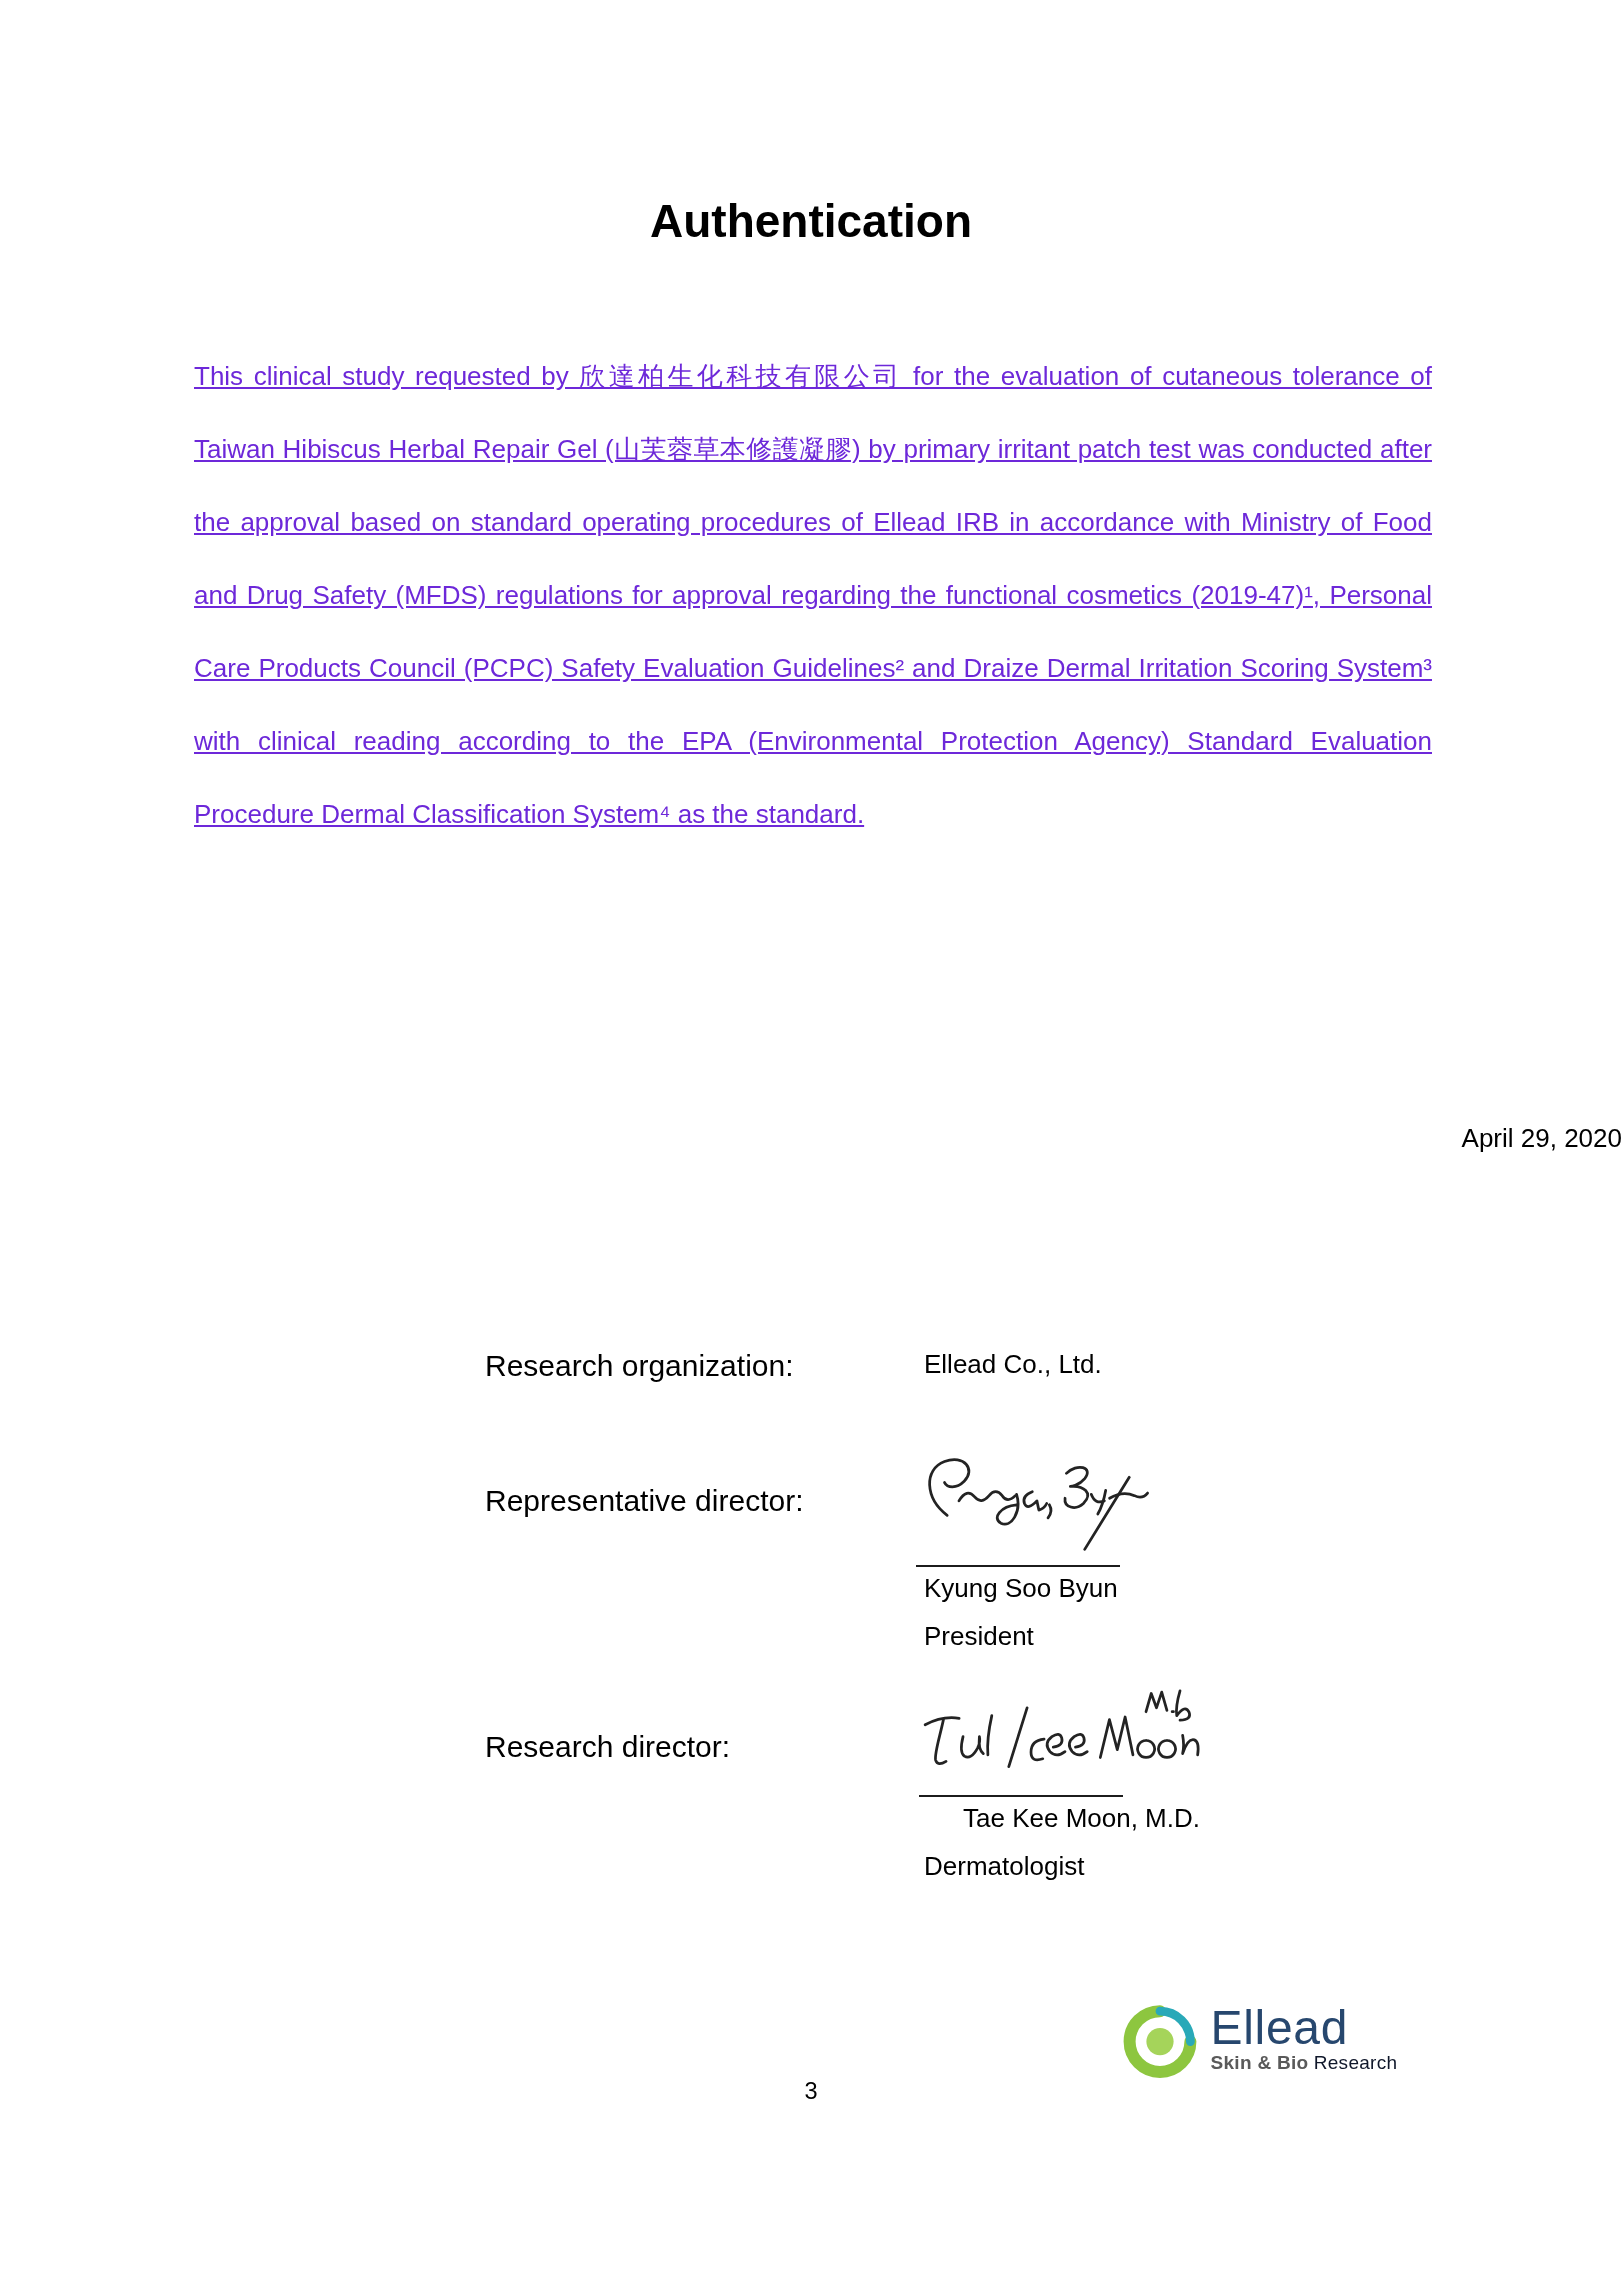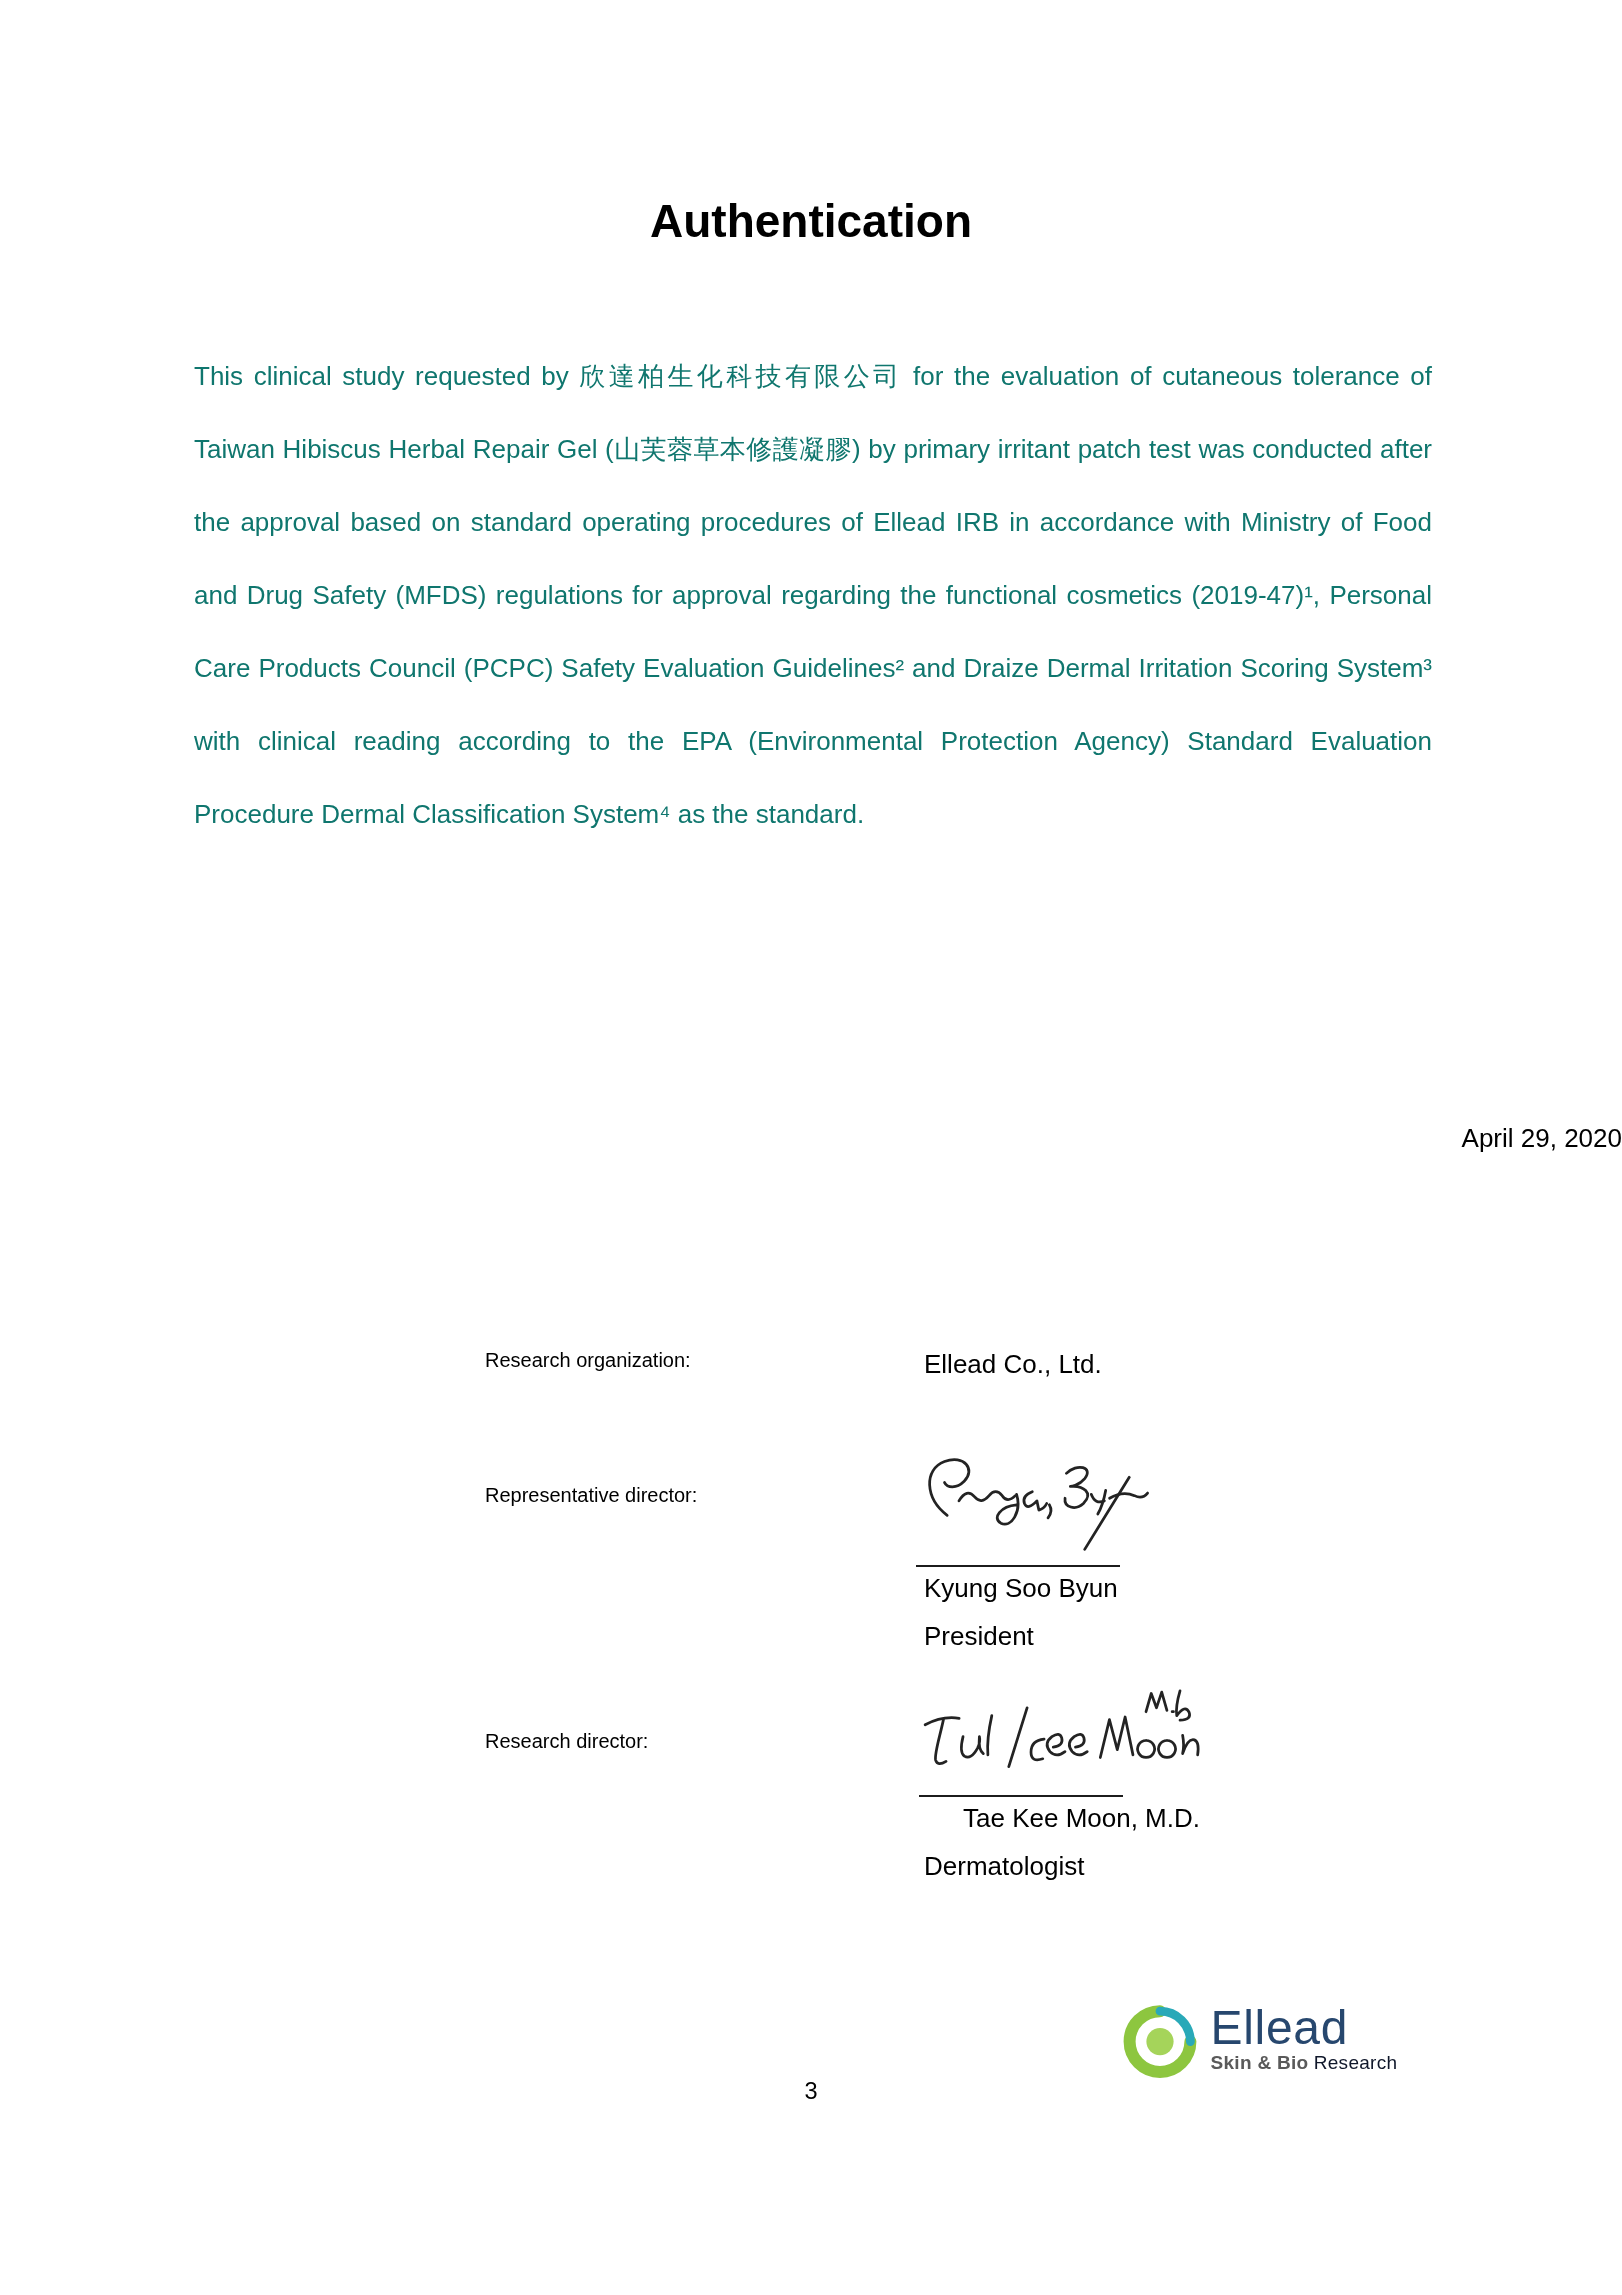--- a/index.html
+++ b/index.html
@@ -15,27 +15,28 @@
   }
   .title {
     position:absolute; top:194px; left:0; width:100%;
     text-align:center;
     font-size:46px; font-weight:700; color:#000;
   }
   .body-text {
     position:absolute; top:340px; left:194px; width:1238px;
     font-size:26px; line-height:73px;
     text-align:justify;
-    color:#0f766e;
+    color:#6d28d9;
+    text-decoration:underline;
   }
   .date-line {
     position:absolute; top:1123px; left:0; width:100%;
     text-align:right; font-size:26px; color:#000;
   }
-  .sig-label { position:absolute; font-size:20px; color:#000; white-space:nowrap; }
+  .sig-label { position:absolute; font-size:30px; color:#000; white-space:nowrap; }
   .sig-value { position:absolute; font-size:26px; color:#000; white-space:nowrap; }
   .sig-name  { position:absolute; font-size:26px; color:#000; white-space:nowrap; }
   .sig-role  { position:absolute; font-size:26px; color:#000; white-space:nowrap; }
   .signature-svg { position:absolute; overflow:visible; }
   .signature-svg path { fill:none; stroke:#232323; stroke-width:4.2; stroke-linecap:round; stroke-linejoin:round; }
   .signature-line { position:absolute; height:2px; background:#1c1c1c; }
   .page-number {
     position:absolute; top:2078px; left:0; width:100%;
     text-align:center; font-size:23.6px; color:#000;
   }

